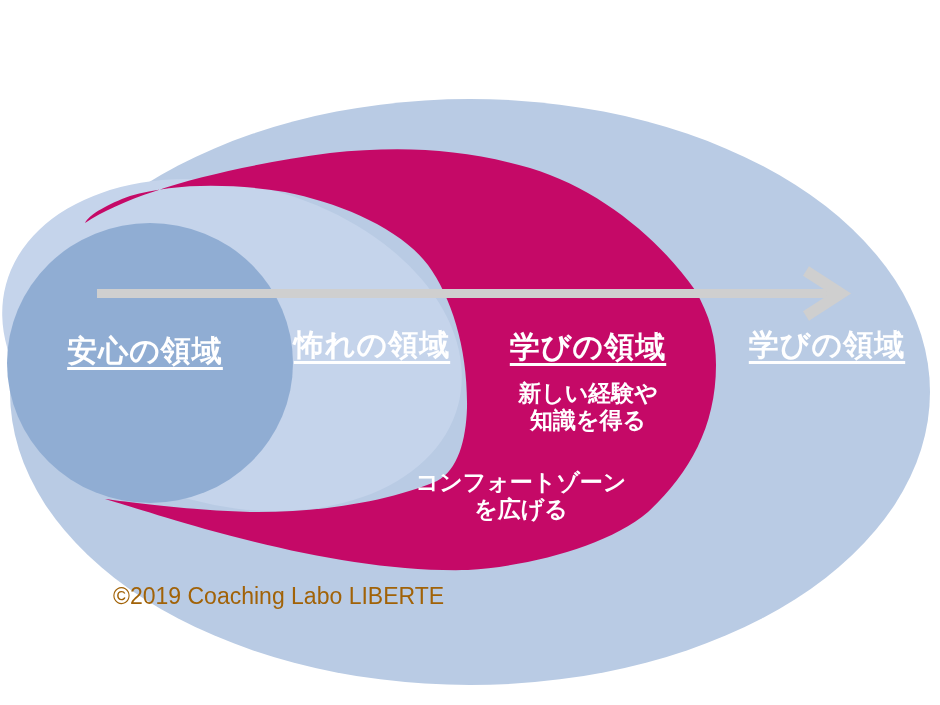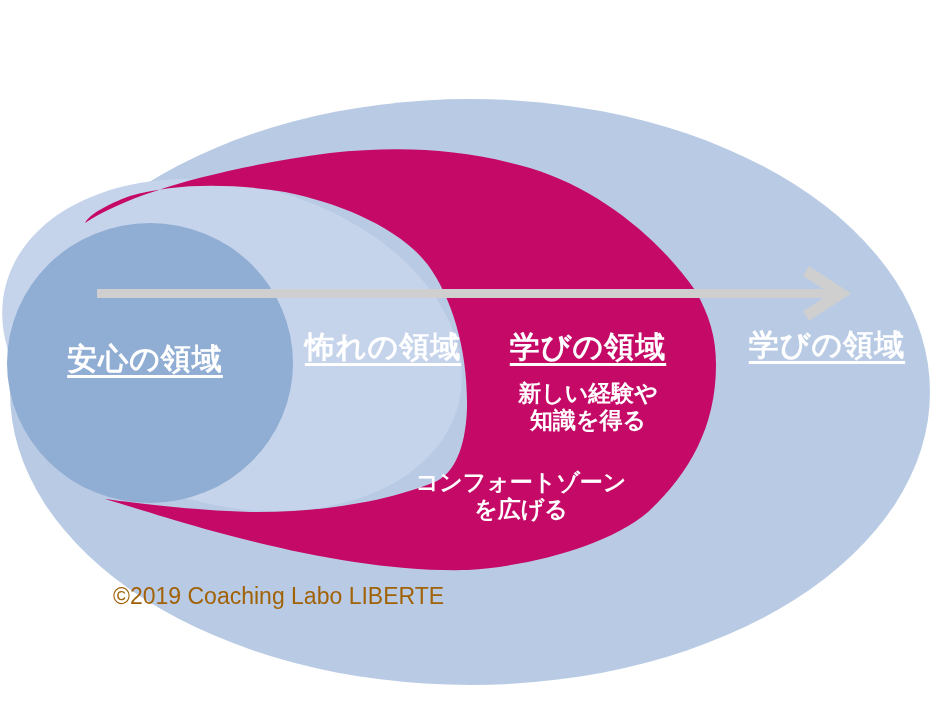--- a/index.html
+++ b/index.html
@@ -82,23 +82,23 @@
              C 230 183 175 183 130 196
              C 108 204 90 214 85 223
              Z" fill="#C50967"></path>
 
     <ellipse cx="150" cy="363" rx="143" ry="140" fill="#90ADD3"></ellipse>
 
     <rect x="97" y="289" width="740" height="9" fill="#CFCFCF"></rect>
     <polyline points="806,271 841,293.5 806,316" fill="none" stroke="#CFCFCF" stroke-width="11"></polyline>
   </svg>
 
-  <div class="zone-label" style="left:145px; top:344px;">安心の領域</div>
+  <div class="zone-label" style="left:145px; top:336px;">安心の領域</div>
 
-  <div class="zone-label" style="left:383px; top:332px;">怖れの領域</div>
+  <div class="zone-label" style="left:372px; top:332px;font-family:Liberation Mono, monospace;">怖れの領域</div>
 
   <div class="zone-label" style="left:588px; top:332px;">学びの領域</div>
 
   <div class="zone-label" style="left:827px; top:330px;">学びの領域</div>
 
 
   <div class="annotation annotation-experience" style="left:588px; top:380px;">
     <div>新しい経験や</div>
     <div>知識を得る</div>
   </div>

